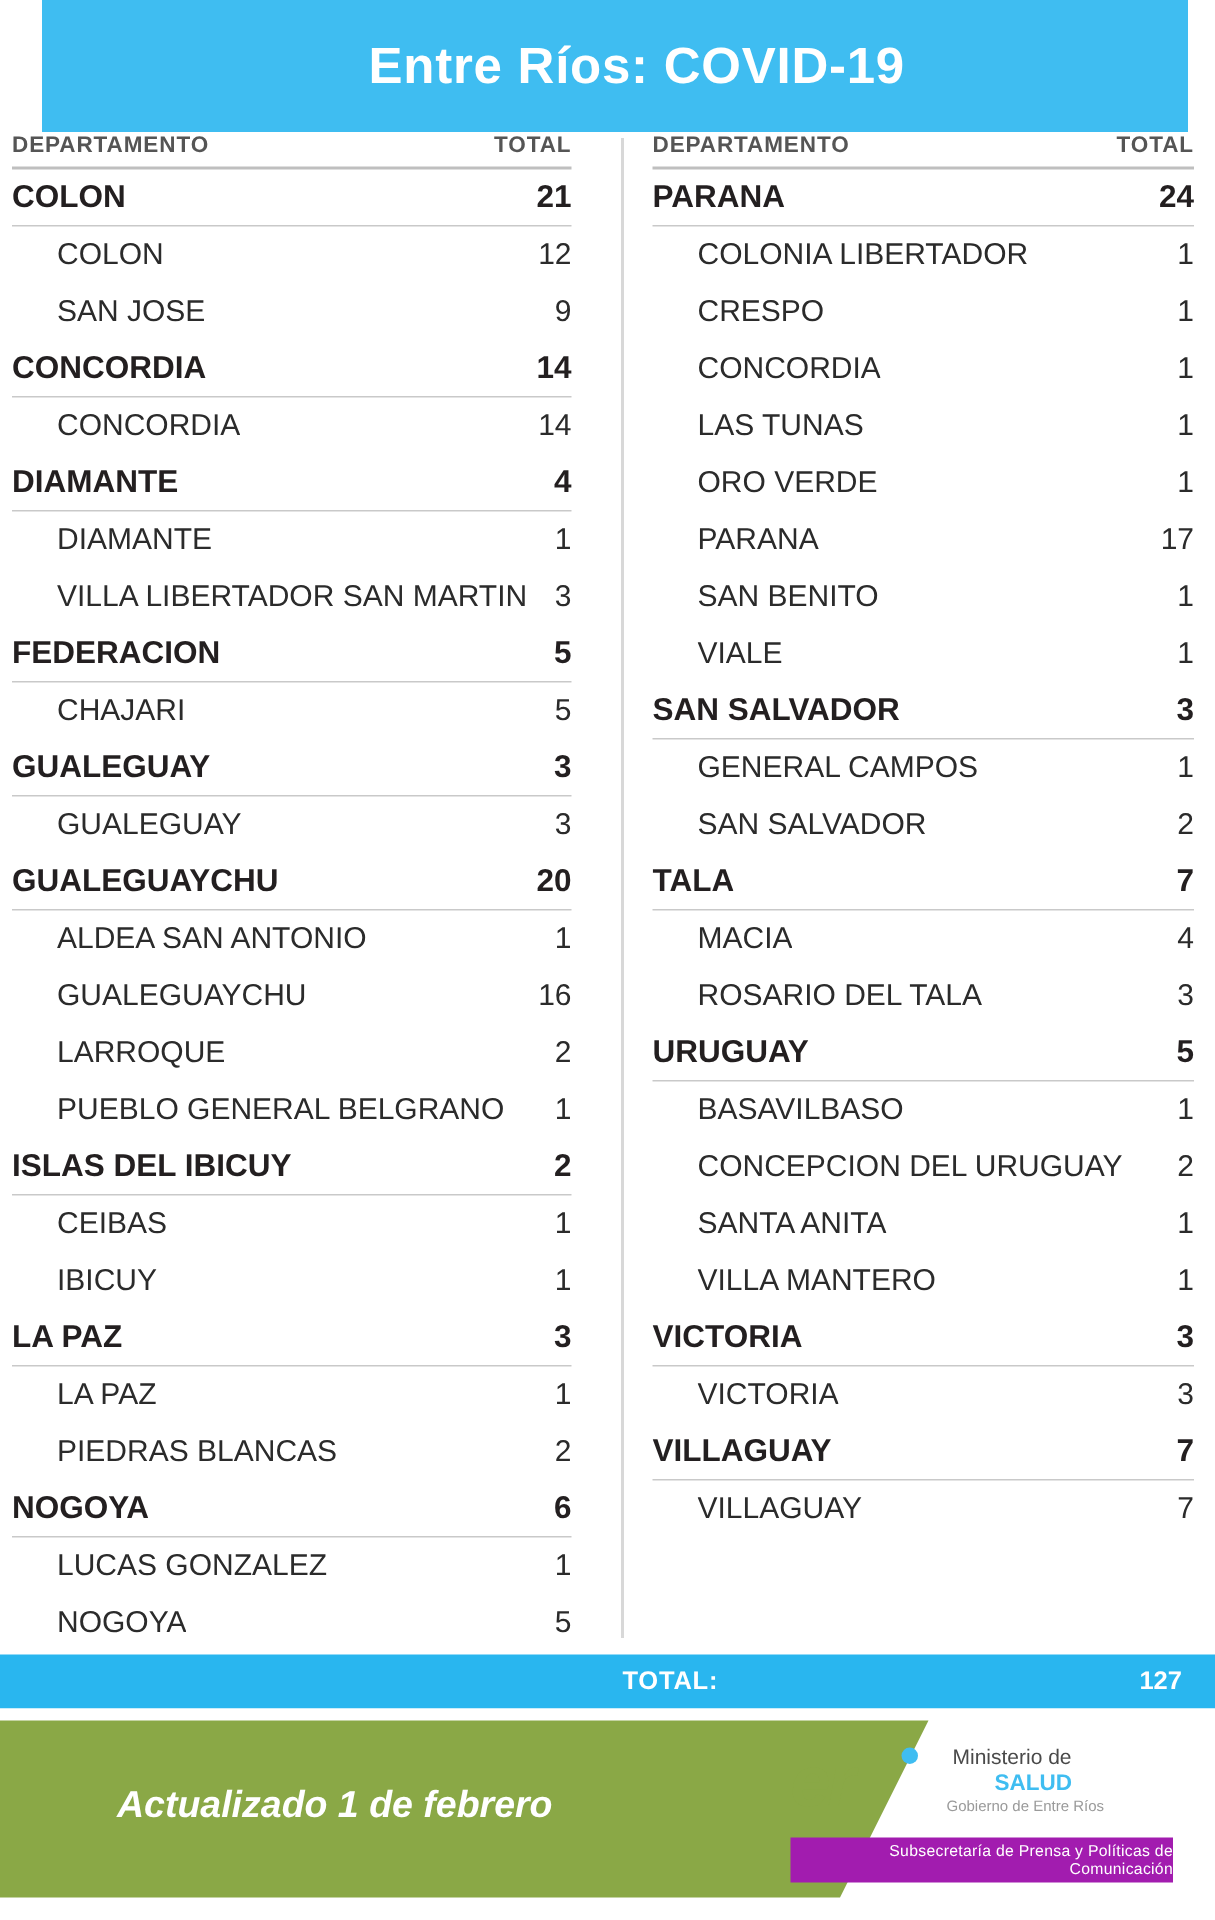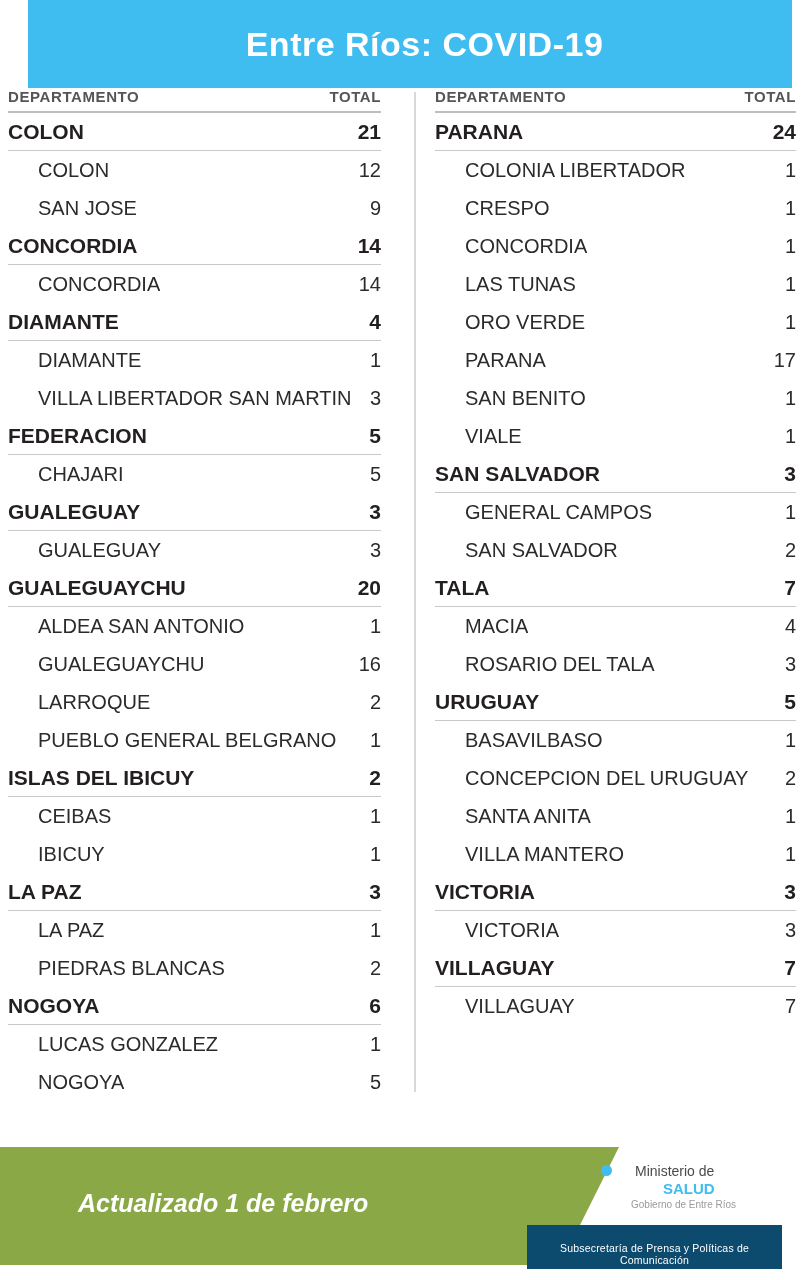--- a/index.html
+++ b/index.html
@@ -235,25 +235,25 @@
     top: 40px;
     font-size: 10px;
     color: #9a9a9a;
     line-height: 16px;
   }
   .logo-subsec {
     position: absolute;
     left: 0;
     top: 68px;
     width: 255px;
-    background: #0c4a6e;
+    background: #a21caf;
     color: #ffffff;
     font-size: 10.5px;
-    text-align: center;
-    padding: 17px 0 3px 0;
+    text-align: right;
+    padding: 3px 0 3px 0;
     letter-spacing: 0.2px;
   }
 </style>
 </head>
 <body>
 
 <div class="page">
 
   <div class="header">
     <div class="header-left-tab"></div>
@@ -475,20 +475,24 @@
         </div>
       <div class="row loc">
           <span class="name">VILLAGUAY</span>
           <span class="val">7</span>
         </div>
     </div>
   </div>
 
   <div class="divider"></div>
 
+  <div class="total-bar">
+    <span class="tb-label">TOTAL:</span>
+    <span class="tb-value">127</span>
+  </div>
 
   <div class="footer">
     <div class="footer-green"></div>
     <div class="footer-text">Actualizado 1 de febrero</div>
 
     <div class="logo-block">
       <div class="logo-er">er</div>
       <div class="logo-dot"></div>
       <div class="logo-ministerio">Ministerio de</div>
       <div class="logo-salud">SALUD</div>

